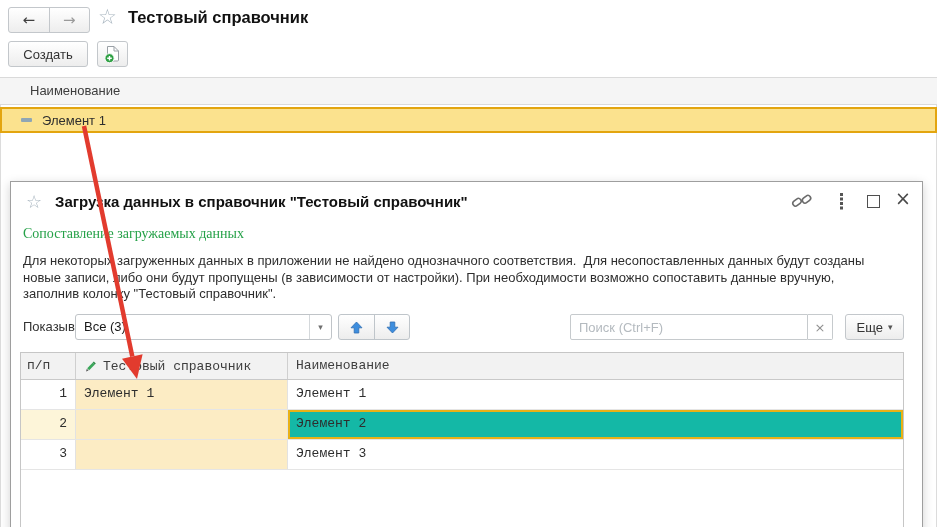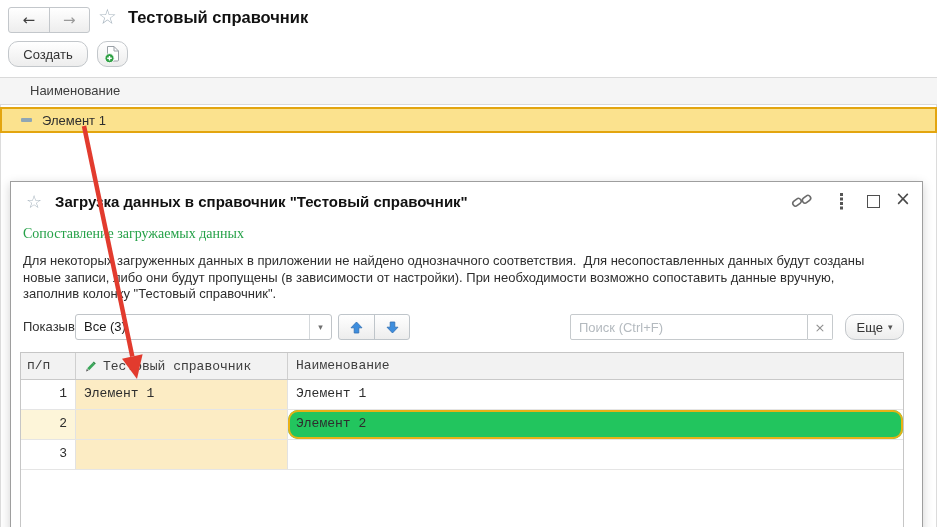--- a/index.html
+++ b/index.html
@@ -8,21 +8,21 @@
   
   .navgroup{position:absolute;left:8px;top:7px;width:80px;height:24px;display:flex;
             border:1px solid #c3c7cb;border-radius:3px;overflow:hidden;background:linear-gradient(#fff,#ededed);}
   .navbtn{flex:1;border:none;background:transparent;cursor:pointer;padding:0;
           font-family:"DejaVu Sans",sans-serif;font-size:15px;line-height:22px;}
   .navbtn.back{border-right:1px solid #c3c7cb;color:#3f3f3f;}
   .navbtn.fwd{color:#9a9a9a;}
   .star{color:#a9b6c0;font-family:"DejaVu Sans",sans-serif;}
   .main-star{position:absolute;left:98px;top:5px;font-size:21px;cursor:pointer;}
   .page-title{position:absolute;left:128px;top:8px;font-size:16.5px;font-weight:bold;color:#111;}
-  .btn{background:linear-gradient(#fff,#ededed);border:1px solid #c3c7cb;border-radius:10px;
+  .btn{background:linear-gradient(#fff,#ededed);border:1px solid #c3c7cb;border-radius:3px;
        font-family:"Liberation Sans","DejaVu Sans",sans-serif;font-size:13px;color:#333;cursor:pointer;}
   .create-btn{position:absolute;left:8px;top:41px;width:80px;height:26px;}
   .iconbtn{position:absolute;left:97px;top:41px;width:31px;height:26px;display:flex;align-items:center;justify-content:center;}
   
   .list-body{position:absolute;left:0;right:0;top:103px;bottom:0;border-left:1px solid #dcdcdc;border-right:1px solid #dcdcdc;z-index:1;}
   .list-header{position:absolute;left:0;right:0;top:77px;height:26px;background:#f5f5f5;
                border-top:1px solid #dadada;border-bottom:1px solid #dadada;z-index:2;
                font-size:13px;color:#3d3d3d;line-height:25px;}
   .list-header span{margin-left:30px;}
   .list-row{position:absolute;left:0;right:0;top:107px;height:26px;background:#fbe28e;
@@ -74,21 +74,21 @@
   .dhead .c1{padding-left:6px;border-right:1px solid #cfcfcf;}
   .dhead .c2{padding-left:8px;border-right:1px solid #cfcfcf;display:flex;align-items:center;gap:6px;}
   .dhead .c3{padding-left:8px;}
   .dbody{height:29px;border-bottom:1px solid #e5e5e5;cursor:pointer;}
   .dbody .dc{font-size:13px;color:#2e2e2e;line-height:28px;box-sizing:border-box;}
   .dbody .c1{text-align:right;padding-right:8px;border-right:1px solid #e2e2e2;}
   .dbody .c2{padding-left:8px;border-right:1px solid #e2e2e2;}
   .dbody .c3{padding-left:8px;}
   .cell-editable{background:#fcecc4;}
   .tint{background:#fdf5d9;}
-  .cell-selected{background:#22c55e;box-shadow:inset 0 0 0 2px #e8b117;border-radius:10px;}
+  .cell-selected{background:#14b8a6;box-shadow:inset 0 0 0 2px #e8b117;}
   
   .arrow-overlay{position:absolute;left:0;top:0;width:937px;height:527px;pointer-events:none;z-index:99;}
 </style>
 </head>
 <body>
 
 <div class="screen">
 
   <div class="navgroup">
     <button class="navbtn back">←</button>
@@ -190,20 +190,21 @@
 
       <div class="drow dbody">
         <div class="dc c1 tint">2</div>
         <div class="dc c2 cell-editable"></div>
         <div class="dc c3 cell-selected">Элемент 2</div>
       </div>
 
       <div class="drow dbody">
         <div class="dc c1">3</div>
         <div class="dc c2 cell-editable"></div>
+        <div class="dc c3">Элемент 3</div>
       </div>
     </div>
   </div>
 
   <svg class="arrow-overlay">
     <line x1="84" y1="126" x2="132.3" y2="356.5" stroke="#e23b2e" stroke-width="4.5"></line>
     <polygon points="137,379 122.0,358.7 142.6,354.3" fill="#e23b2e"></polygon>
   </svg>
 
 </div>

